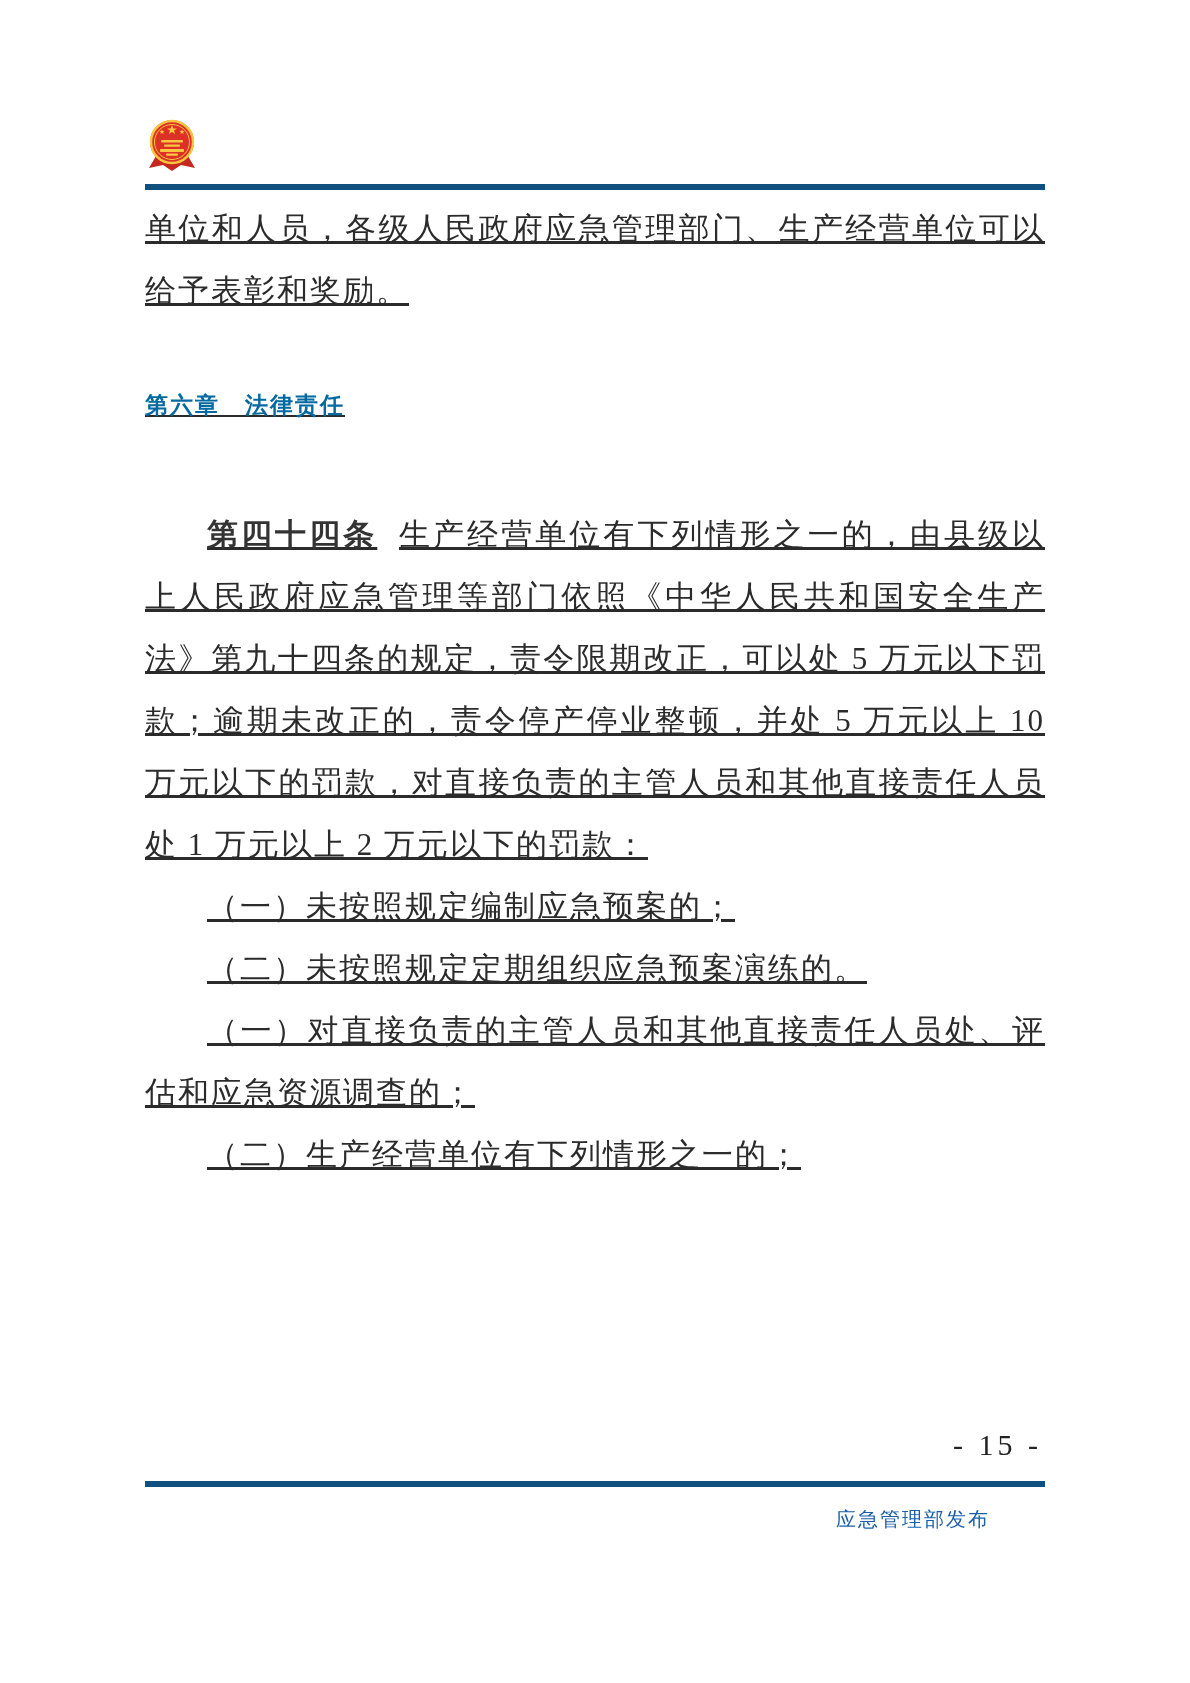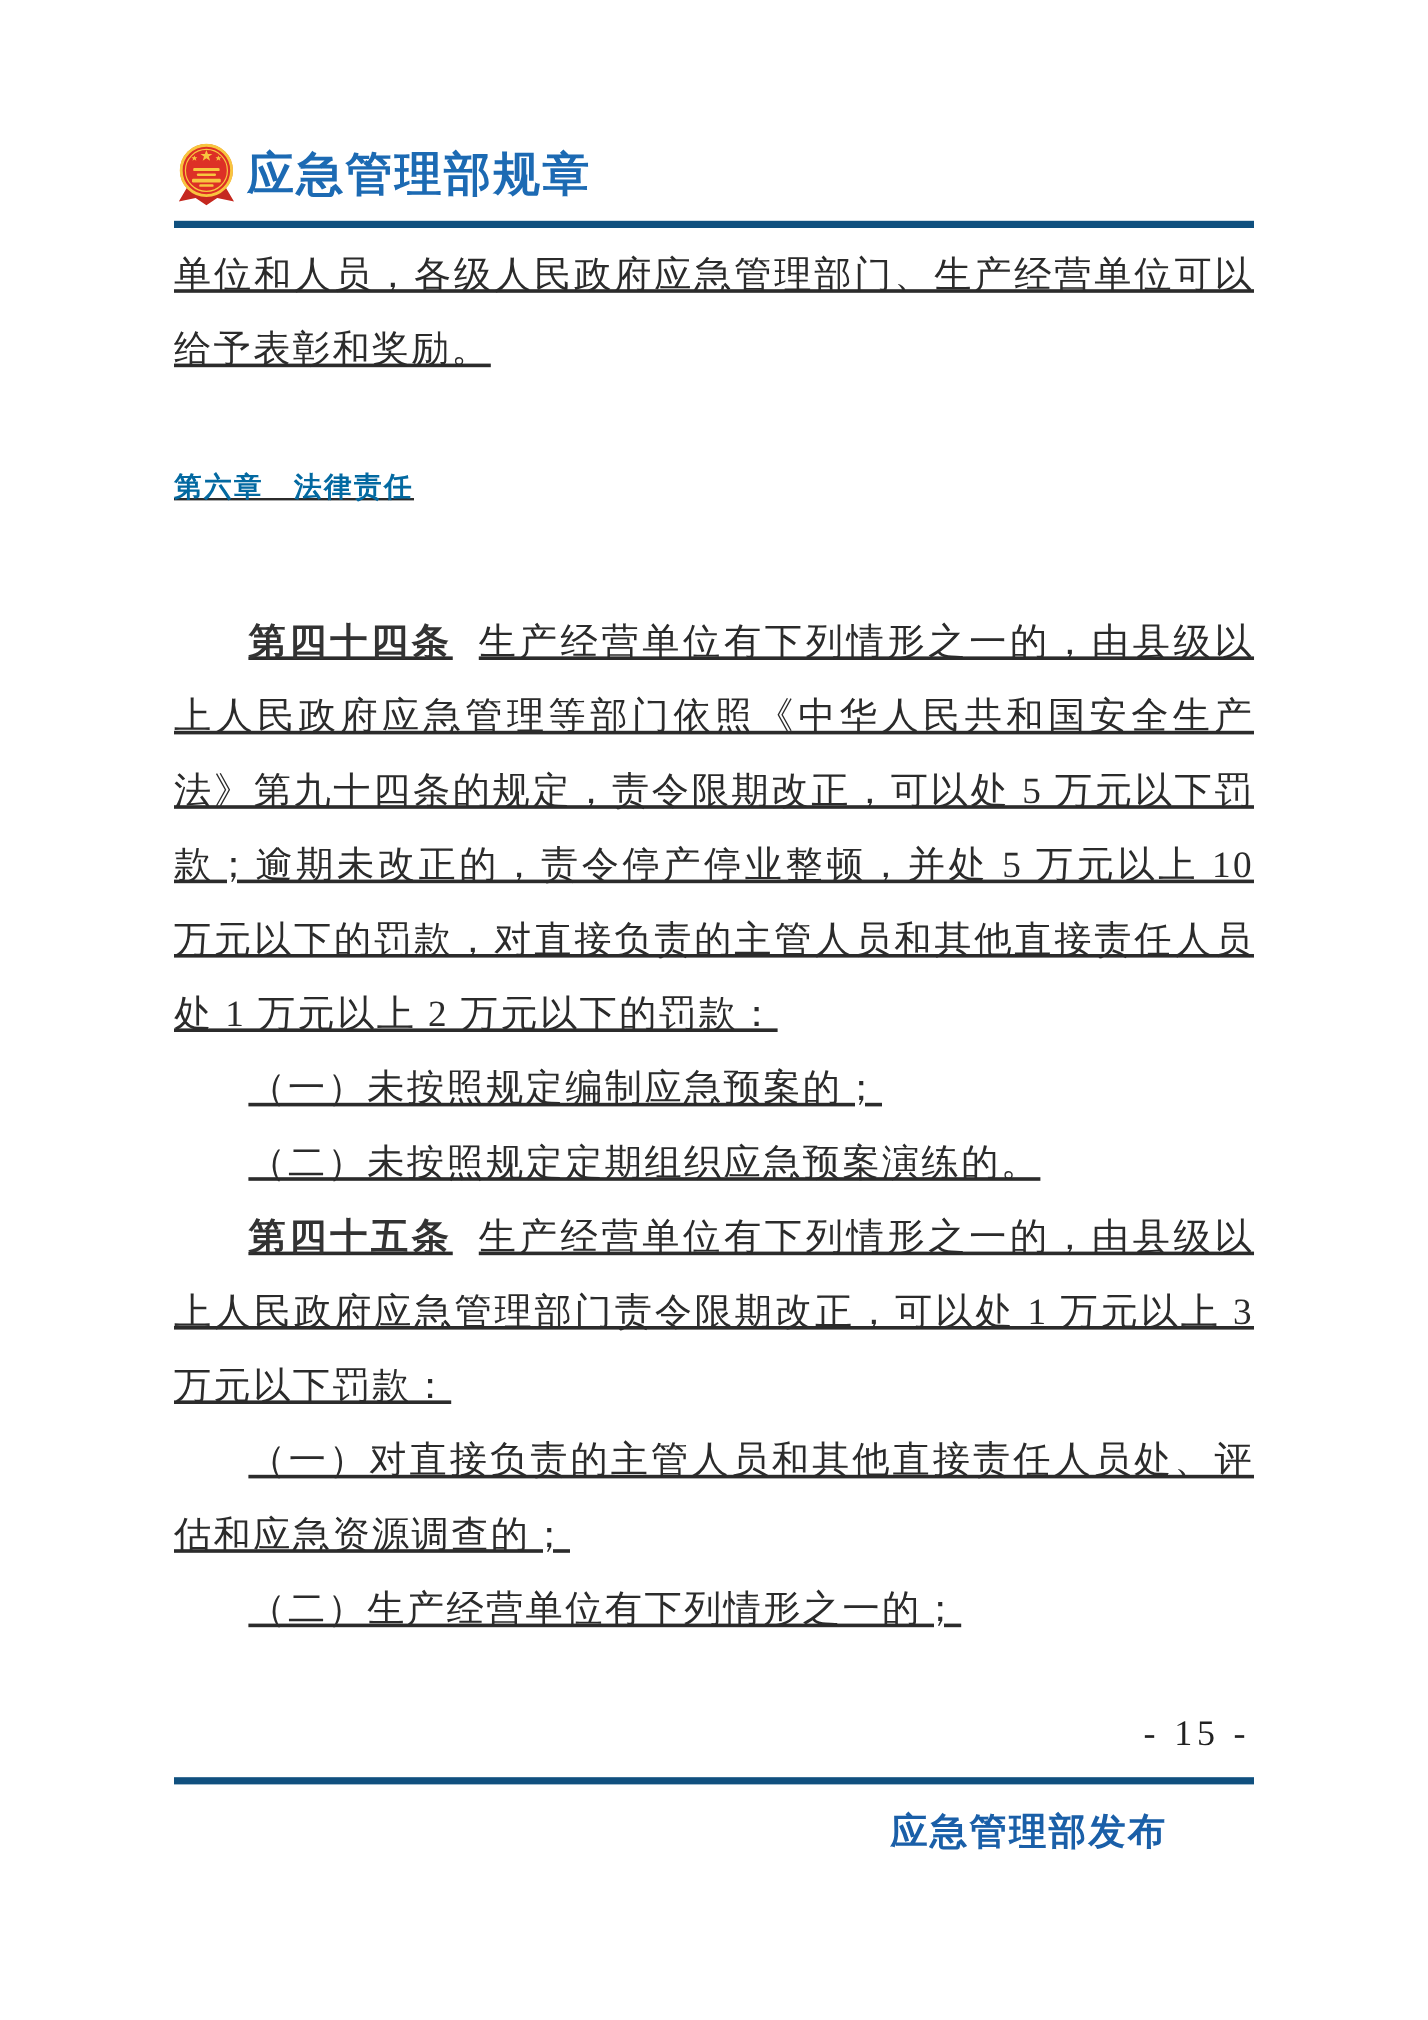--- a/index.html
+++ b/index.html
@@ -64,23 +64,23 @@
     position:absolute; top:1428px; right:148px;
     font-size:30px; color:#222222;
     letter-spacing:4px;
     font-family:"Liberation Serif","DejaVu Serif",serif;
   }
   .footer-rule {
     position:absolute; top:1481px; left:145px;
     width:900px; height:6px; background:#10507f;
   }
   .publisher {
-    position:absolute; top:1506px; right:217px;
+    position:absolute; top:1506px; right:200px;
     font-family:"Liberation Sans","DejaVu Sans",sans-serif;
-    font-size:31px; font-weight:bold;
+    font-size:20px; font-weight:normal;
     color:#1a5fa8;
     letter-spacing:2px;
   }
 </style>
 </head>
 <body>
 
 <div class="page">
 
   <header>
@@ -95,38 +95,36 @@
             <path d="M24 7 L25.3 10.4 L29 10.4 L26 12.5 L27.1 16 L24 13.9 L20.9 16 L22 12.5 L19 10.4 L22.7 10.4 Z"></path>
             <path d="M14 11.5 L14.7 13.1 L16.4 13.1 L15.1 14.2 L15.6 15.9 L14 14.9 L12.4 15.9 L12.9 14.2 L11.6 13.1 L13.3 13.1 Z"></path>
             <path d="M34 11.5 L34.7 13.1 L36.4 13.1 L35.1 14.2 L35.6 15.9 L34 14.9 L32.4 15.9 L32.9 14.2 L31.6 13.1 L33.3 13.1 Z"></path>
             <rect x="13" y="22" width="22" height="2.6" rx="1"></rect>
             <rect x="16" y="26.5" width="16" height="2.2" rx="1"></rect>
             <rect x="12" y="31" width="24" height="3" rx="1"></rect>
             <rect x="18" y="35.5" width="12" height="2.2" rx="1"></rect>
           </g>
         </svg>
       </span>
-      <span class="header-title">应急管理部规章</span>
     </div>
     <div class="rule"></div>
   </header>
 
   <main class="content">
 
     <p class="body-text intro">单位和人员，各级人民政府应急管理部门、生产经营单位可以给予表彰和奖励。</p>
 
     <h2 class="chapter-heading">第六章　法律责任</h2>
 
     <p class="body-text article first-article"><span class="article-num">第四十四条</span><span>生产经营单位有下列情形之一的，由县级以上人民政府应急管理等部门依照《中华人民共和国安全生产法》第九十四条的规定，责令限期改正，可以处 5 万元以下罚款；逾期未改正的，责令停产停业整顿，并处 5 万元以上 10 万元以下的罚款，对直接负责的主管人员和其他直接责任人员处 1 万元以上 2 万元以下的罚款：</span></p>
 
     <p class="body-text item">（一）未按照规定编制应急预案的；</p>
 
     <p class="body-text item">（二）未按照规定定期组织应急预案演练的。</p>
 
-    <p class="body-text article"><span class="article-num">第四十五条</span><span>生产经营单位有下列情形之一的，由县级以上人民政府应急管理部门责令限期改正，可以处 1 万元以上 3 万元以下罚款：</span></p>
 
     <p class="body-text item">（一）对直接负责的主管人员和其他直接责任人员处、评估和应急资源调查的；</p>
 
     <p class="body-text item">（二）生产经营单位有下列情形之一的；</p>
 
   </main>
 
   <div class="page-number">- 15 -</div>
 
   <div class="footer-rule"></div>

